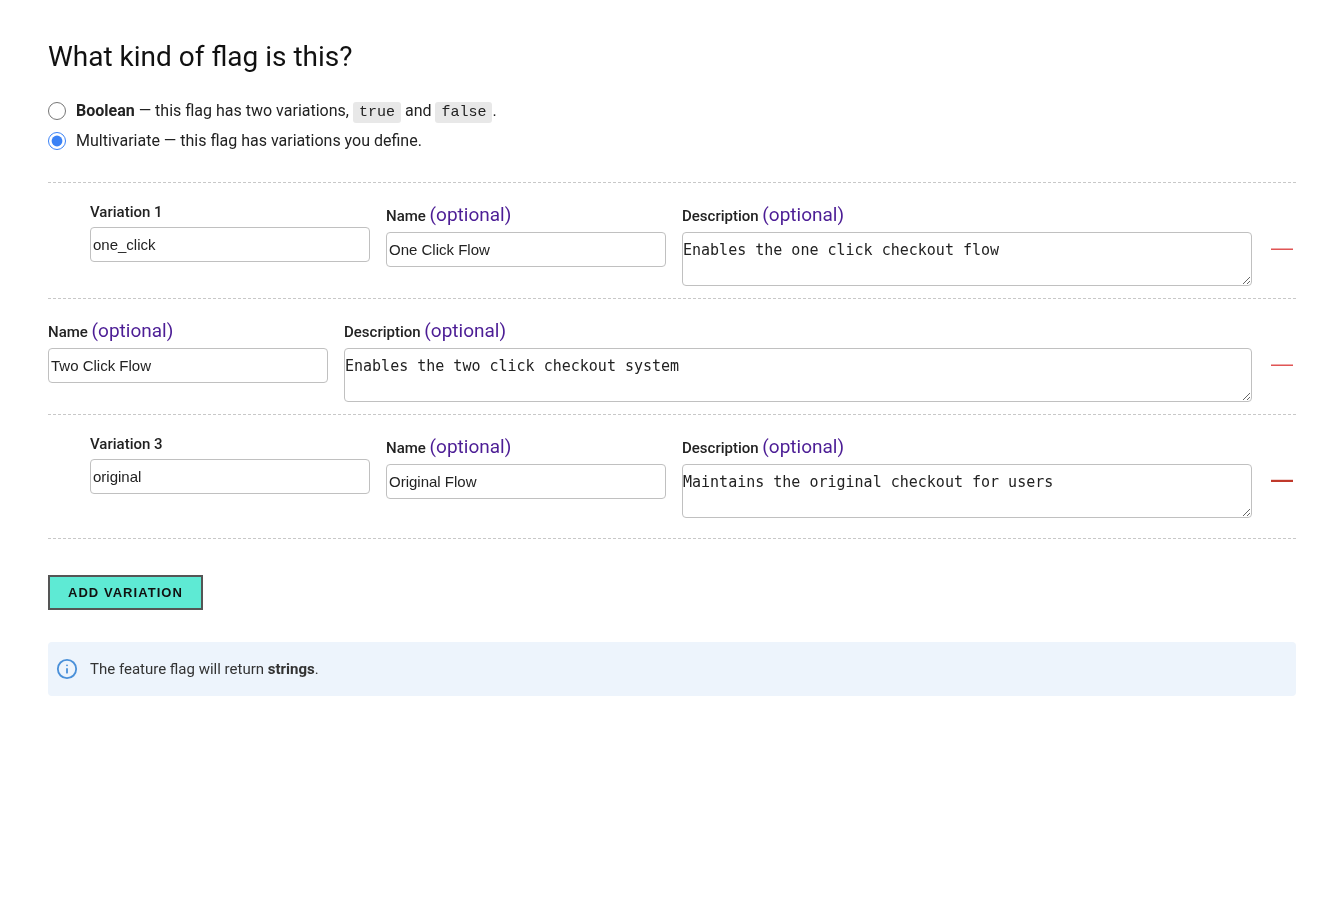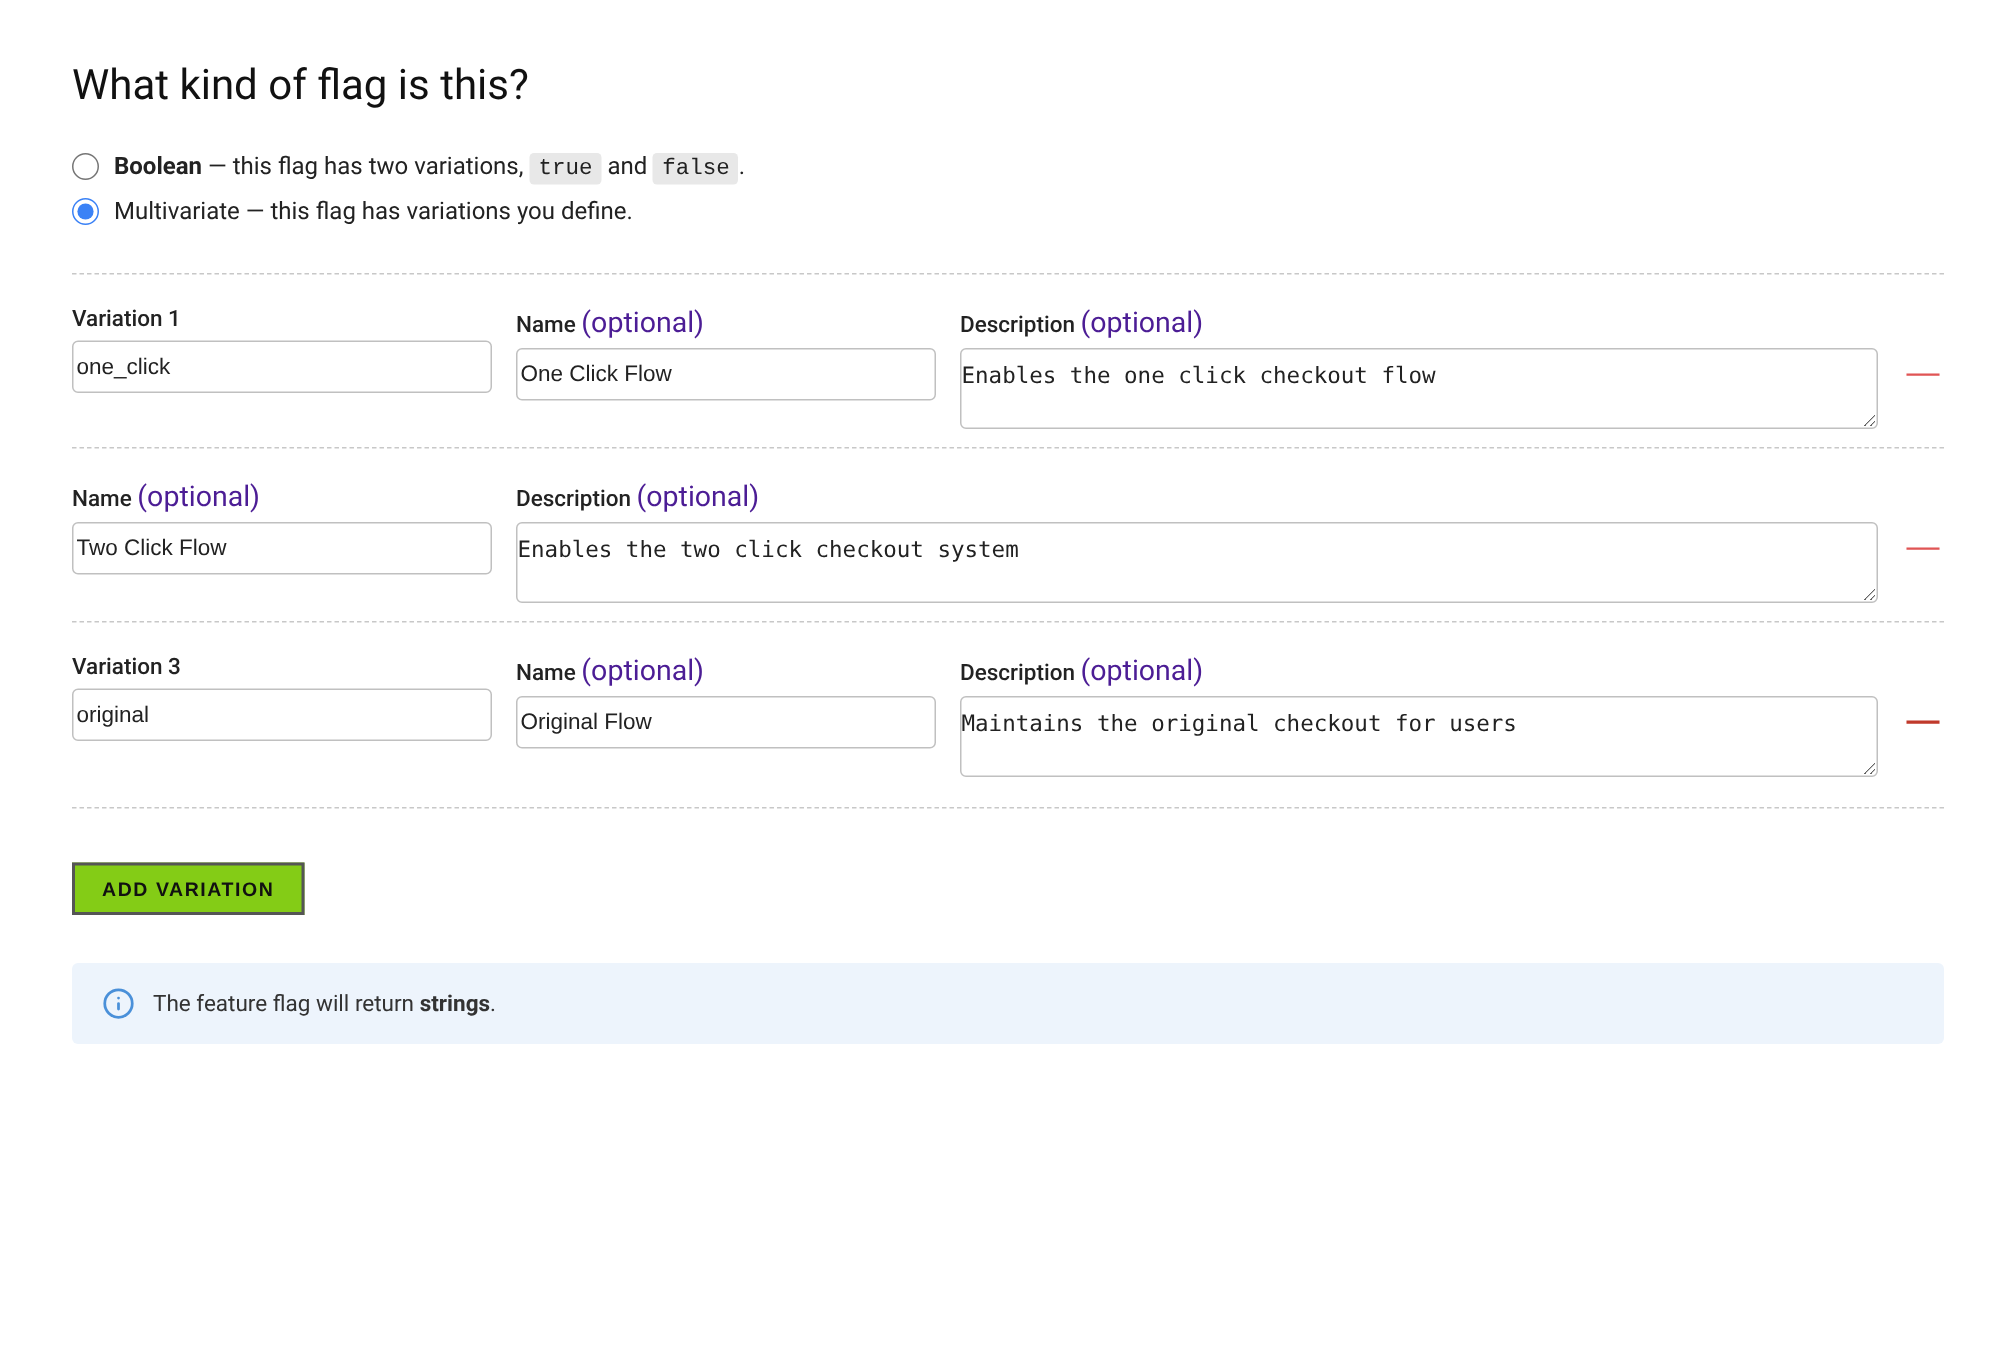--- a/index.html
+++ b/index.html
@@ -65,20 +65,21 @@
       margin: 8px 0 20px 0;
     }
 
     .variation-section {
       margin-bottom: 8px;
     }
 
     .col-variation {
       width: 280px;
       flex-shrink: 0;
+      margin-left: 42px;
     }
 
     .col-name {
       width: 280px;
       flex-shrink: 0;
     }
 
     .col-description {
       flex: 1;
     }
@@ -132,35 +133,35 @@
       line-height: 1;
       flex-shrink: 0;
       display: flex;
       align-items: center;
       justify-content: center;
       width: 28px;
     }
 
     .add-variation-btn {
       border: 2px solid #555;
-      background: #84cc16;
+      background: #5eead4;
       color: #111;
       font-size: 13px;
       font-weight: 700;
       letter-spacing: 0.08em;
       padding: 8px 18px;
       cursor: pointer;
       margin-top: 16px;
       margin-bottom: 32px;
     }
 
     .info-banner {
       background: #edf4fc;
       border-radius: 4px;
-      padding: 16px 20px;
+      padding: 16px 8px;
       display: flex;
       align-items: center;
       gap: 12px;
       font-size: 15px;
       color: #333;
     }
 
     .info-icon {
       width: 22px;
       height: 22px;

